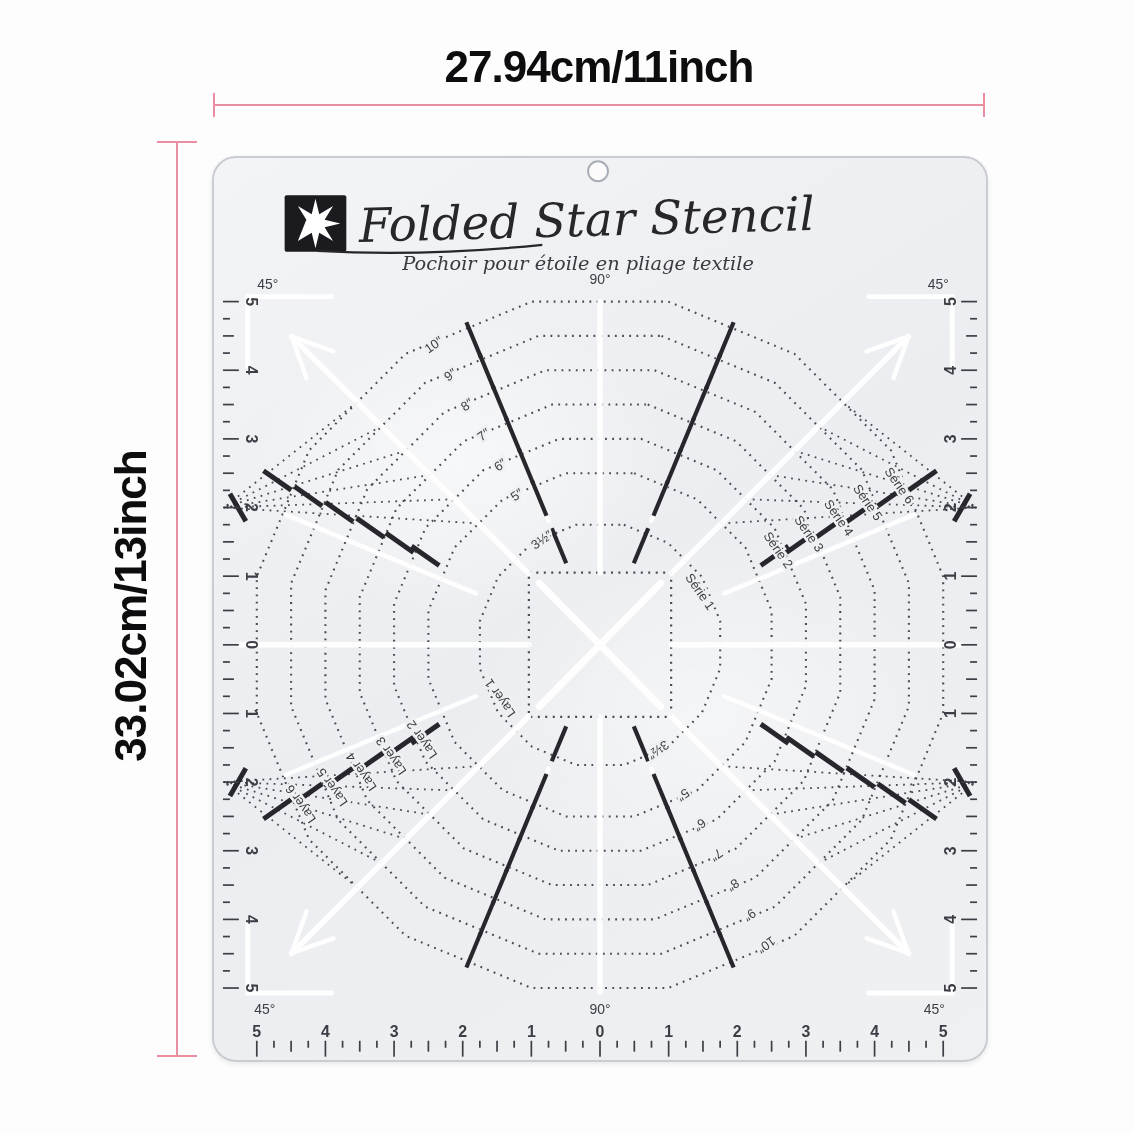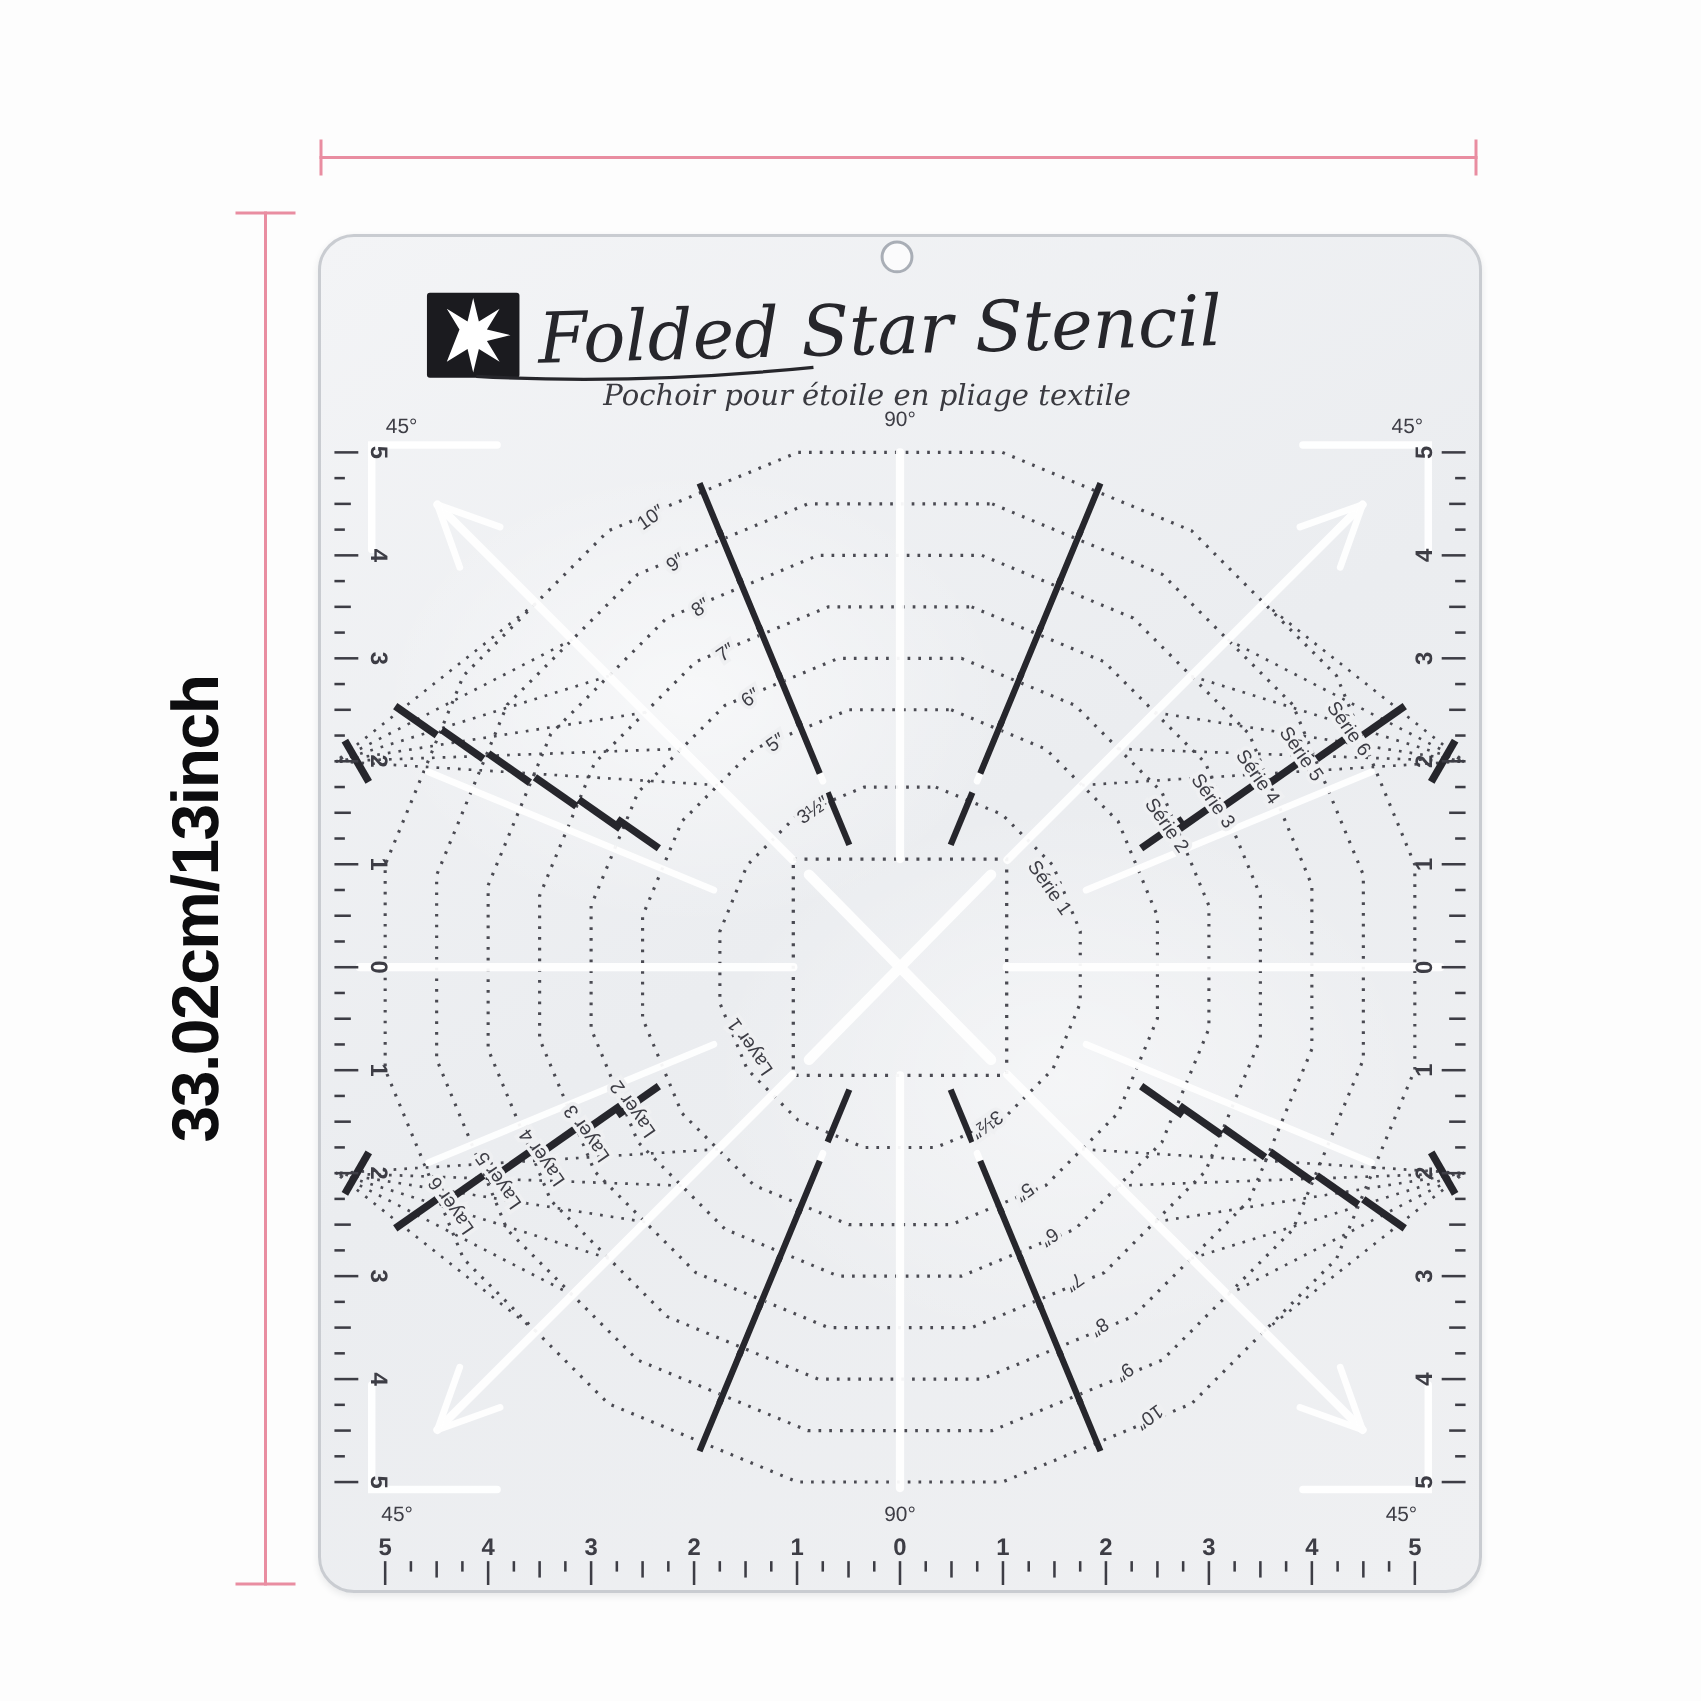--- a/index.html
+++ b/index.html
@@ -24,20 +24,21 @@
       box-shadow:0 2px 5px rgba(40,45,60,.10);}
   .plate svg{position:absolute;inset:0;width:100%;height:100%;}
   svg text{font-family:"Liberation Sans",sans-serif;}
   .script-title{font-family:"DejaVu Serif",serif;font-style:italic;}
 </style>
 </head>
 <body>
 
 <div class="canvas">
 
+  <div class="dim-label-top">27.94cm/11inch</div>
   <div class="dim-line-top">
     <div class="cap left"></div>
     <div class="cap right"></div>
   </div>
 
   <div class="dim-label-left">33.02cm/13inch</div>
   <div class="dim-line-left">
     <div class="cap top"></div>
     <div class="cap bottom"></div>
   </div>

